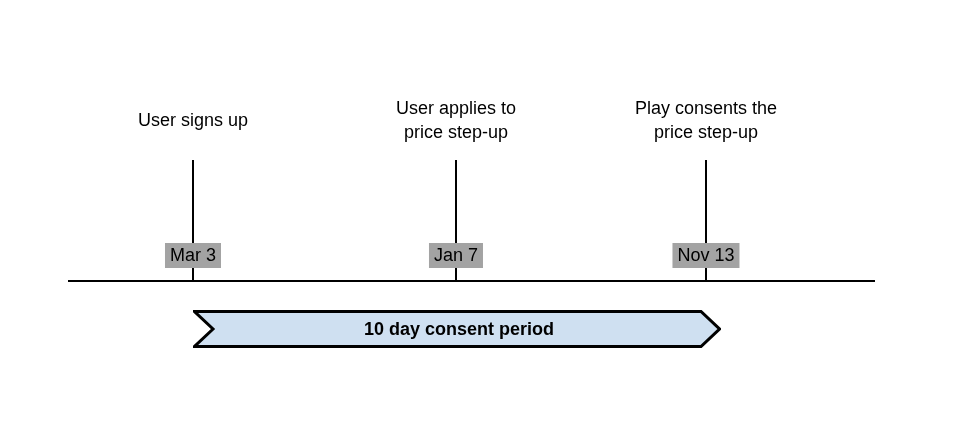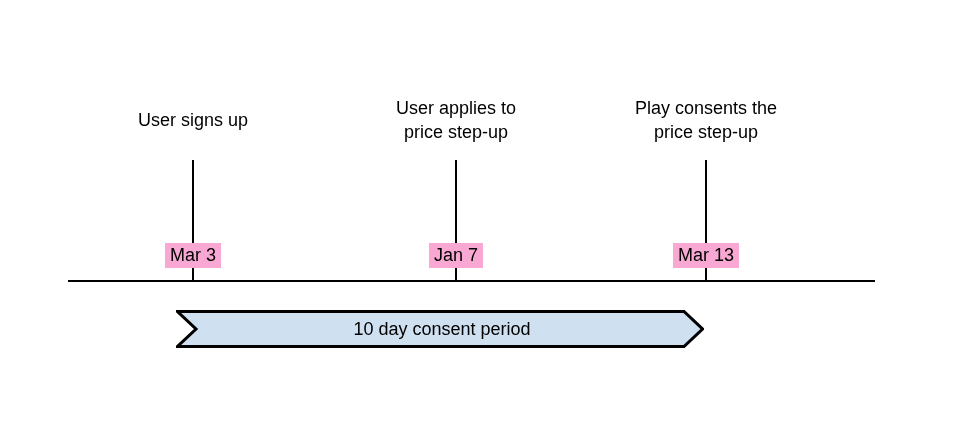--- a/index.html
+++ b/index.html
@@ -63,35 +63,36 @@
     top: 96px;
   }
   .milestone .event-label .line {
     display: block;
   }
   .milestone .date-chip {
     position: absolute;
     left: 0;
     top: 243px;
     transform: translateX(-50%);
-    background: #f9a8d4;
+    background: #a3a3a3;
     color: #000000;
     font-size: 18px;
     line-height: 22px;
     padding: 1px 5px 2px 5px;
     white-space: nowrap;
   }
 
   
   .period-banner {
     position: absolute;
-    left: 176px;
+    left: 193px;
     top: 310px;
     width: 528px;
     height: 46px;
+    font-weight: bold;
   }
   .period-banner svg {
     display: block;
     width: 528px;
     height: 38px;
   }
   .period-banner .banner-text {
     position: absolute;
     left: 0;
     top: 0;
@@ -131,21 +132,21 @@
     <div class="tick"></div>
     <div class="date-chip">Jan 7</div>
   </div>
 
   <div class="milestone" style="left:706px">
     <div class="event-label two-line">
       <span class="line">Play consents the</span>
       <span class="line">price step-up</span>
     </div>
     <div class="tick"></div>
-    <div class="date-chip">Mar 13</div>
+    <div class="date-chip">Nov 13</div>
   </div>
 
   <div class="period-banner">
     <svg viewBox="0 0 528 38" preserveAspectRatio="none">
       <polygon points="1.5,1.5 508,1.5 526.5,19 508,36.5 1.5,36.5 20,19" fill="#cfe0f1" stroke="#000000" stroke-width="3" stroke-linejoin="miter"></polygon>
     </svg>
     <div class="banner-text">10 day consent period</div>
   </div>
 
 </div>

